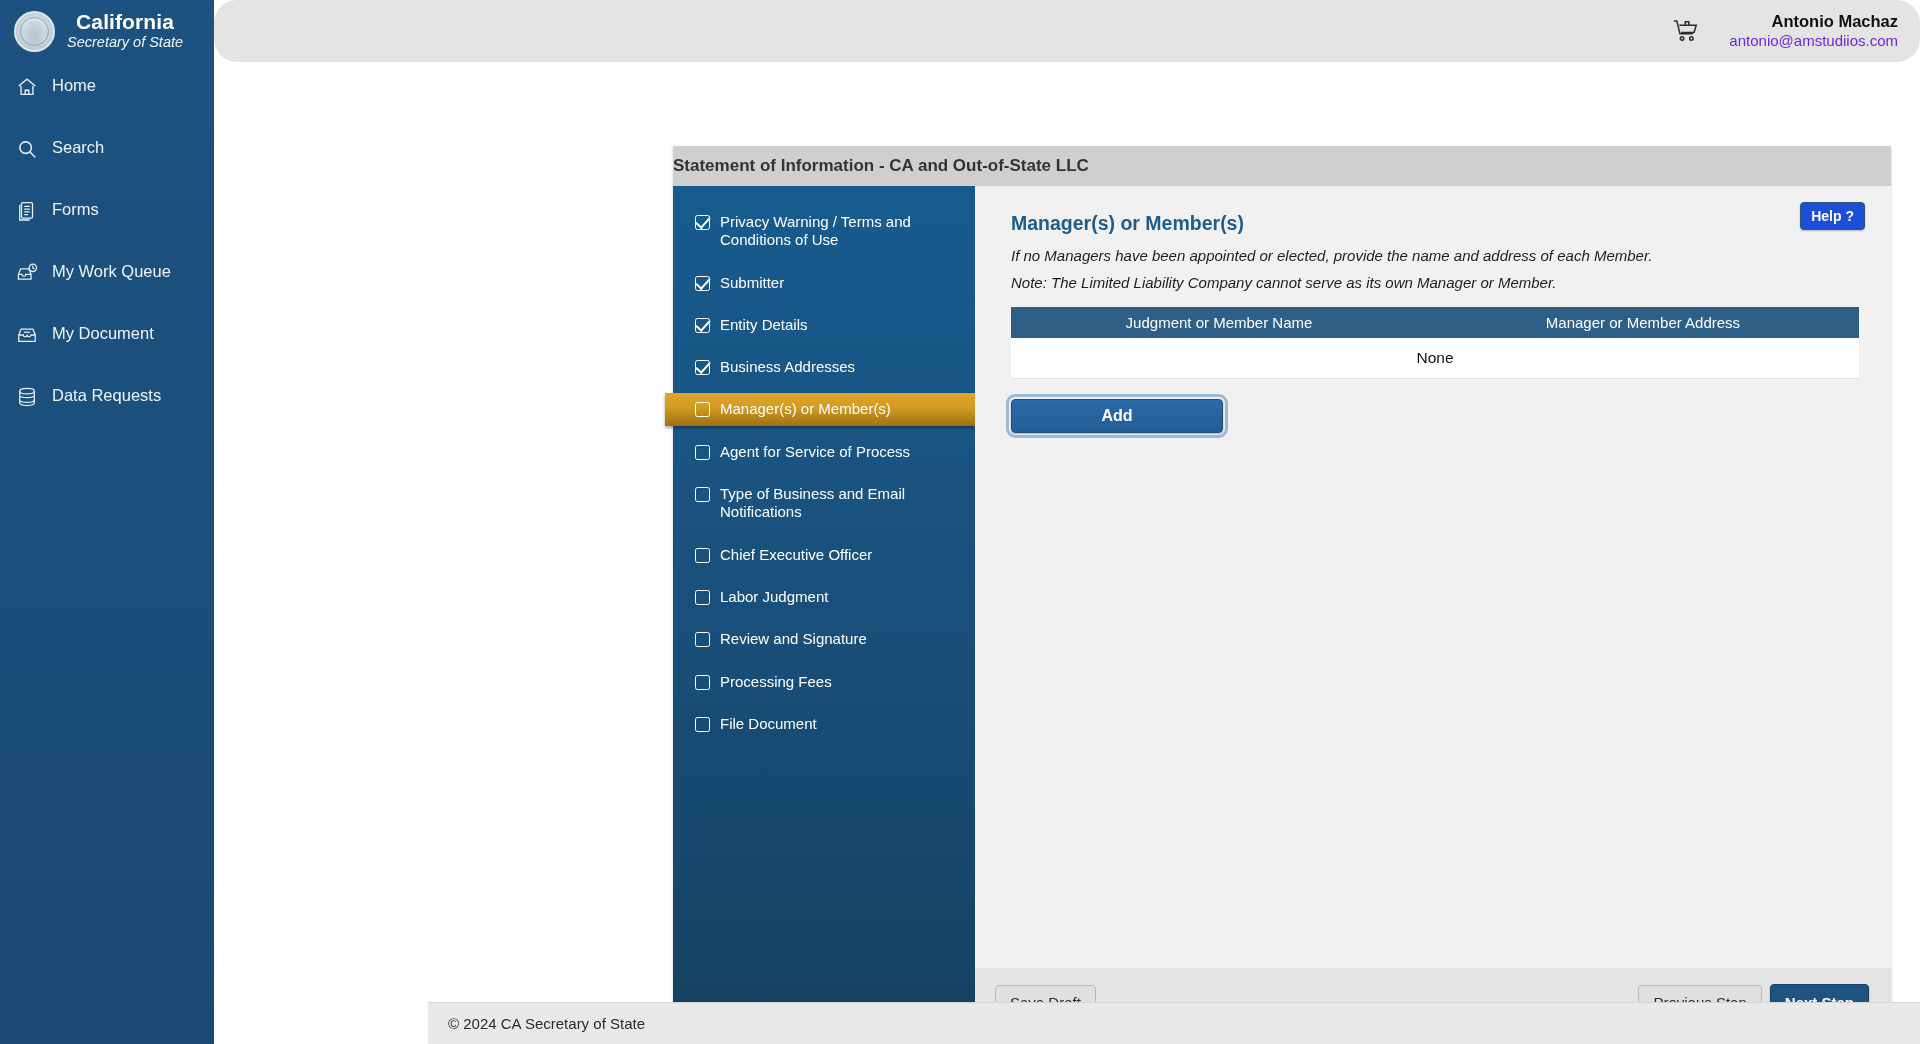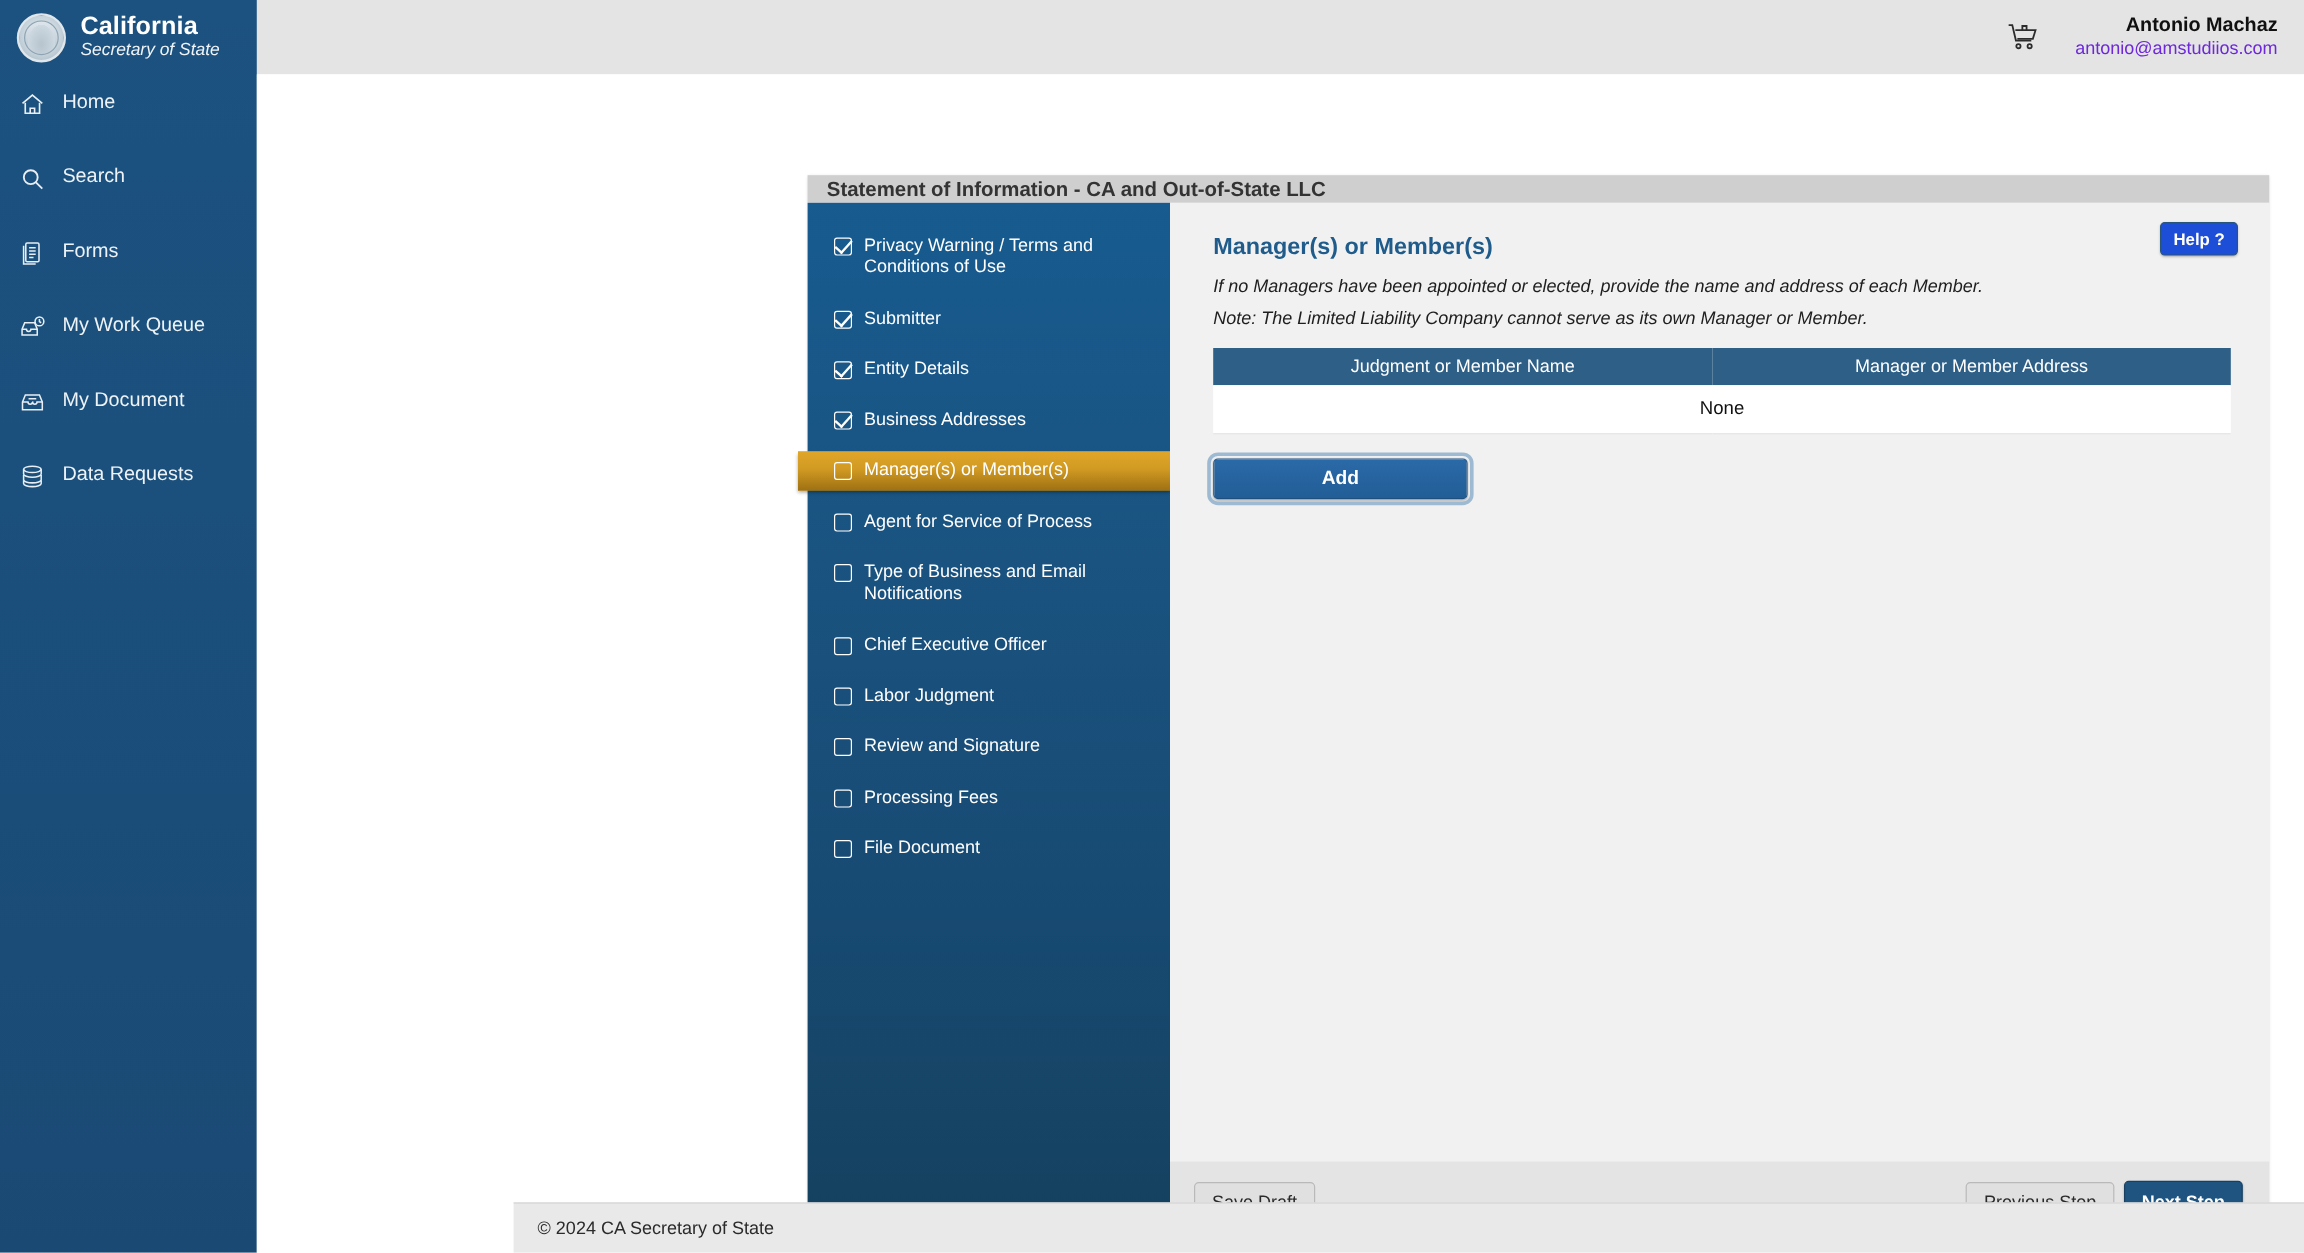--- a/index.html
+++ b/index.html
@@ -30,57 +30,57 @@
     position: relative; flex: 0 0 41px;
   }
   .seal::after {
     content: ""; position: absolute; inset: 4px; border-radius: 50%;
     border: 1px solid #8fa4b3;
     background:
       radial-gradient(ellipse at 50% 70%, #b6c4ce 0%, #cdd8e0 60%, transparent 61%),
       linear-gradient(180deg, #dde5eb 0%, #b9c7d2 100%);
   }
   .brand-text { line-height: 1.05; }
-  .brand-main { font-size: 21px; font-weight: bold; letter-spacing: .1px; }
+  .brand-main { font-size: 21px; font-weight: bold; letter-spacing: .1px; text-align: center; }
   .brand-sub { font-size: 14.5px; font-style: italic; margin-top: 2px; color: #f0f4f7; }
 
   .nav { padding-top: 14px; }
   .nav-item {
     display: flex; align-items: flex-start; gap: 14px;
     height: 62px; padding-left: 16px;
     font-size: 16.5px; color: #eef3f7; cursor: pointer;
   }
   .nav-ico { width: 22px; height: 22px; flex: 0 0 22px; display: flex; align-items: center; justify-content: center; }
   .nav-ico svg { display: block; }
 
   
   .right-col { flex: 1 1 auto; display: flex; flex-direction: column; height: 1044px; min-width: 0; }
   .topbar {
     height: 62px; background: #e4e4e4; flex: 0 0 62px;
     display: flex; align-items: center; justify-content: flex-end;
-    padding-right: 22px; gap: 28px;
+    padding-right: 22px; gap: 28px; border-radius: 23px;
   }
   .cart-ico { width: 30px; height: 28px; color: #2c2c2c; }
   .user-block { text-align: right; line-height: 1.18; }
   .user-name { font-size: 16.5px; font-weight: bold; color: #101010; }
   .user-mail { font-size: 15px; color: #6d28d9; }
 
   
   .workspace { flex: 1 1 auto; background: #ffffff; position: relative; }
 
   .card {
     position: absolute; left: 459px; top: 84px;
     width: 1218px; height: 890px;
     background: #f1f1f1;
     box-shadow: 0 1px 3px rgba(0,0,0,.18);
   }
   .card-title {
-    height: 23px; background: #cfcfcf; color: #333333;
+    height: 40px; background: #cfcfcf; color: #333333;
     font-size: 17px; font-weight: bold;
-    display: flex; align-items: center; padding-left: 16px;
+    display: flex; align-items: center; 
   }
   .card-body { display: flex; height: 850px; }
 
   .steps {
     width: 302px; flex: 0 0 302px;
     background: linear-gradient(180deg, #175b8f 0%, #1a5380 35%, #174a72 70%, #15415f 100%);
     padding-top: 20px; position: relative;
     height: 848px;
   }
   .step {

